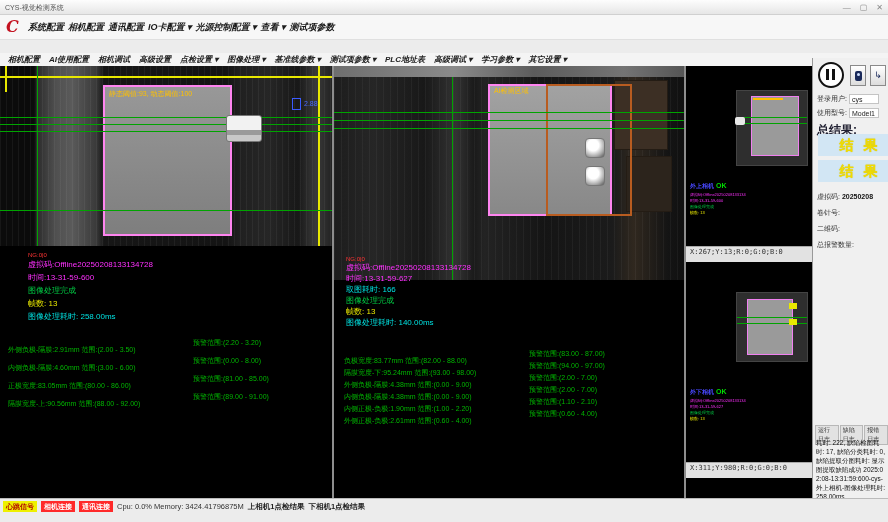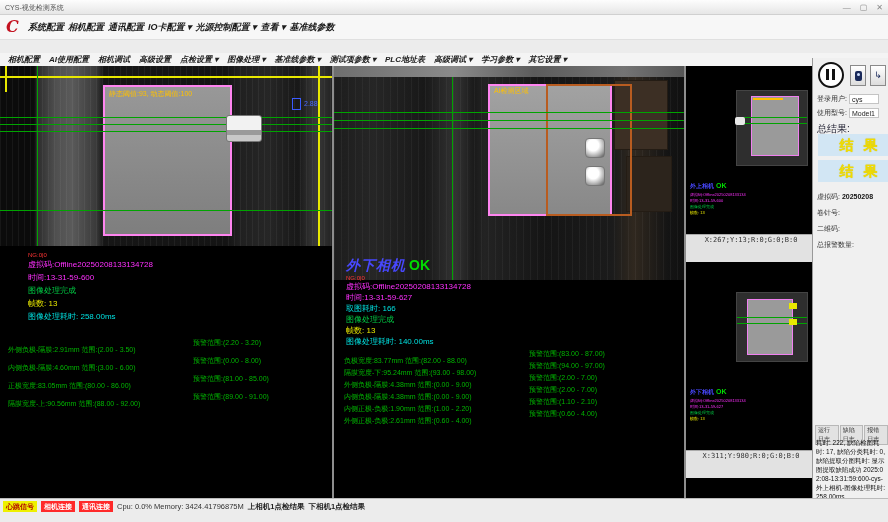--- a/index.html
+++ b/index.html
@@ -81,44 +81,44 @@
 
   .meas { position:absolute; }
   .mrow { position:relative; }
   .mval, .mwarn { font-size:7px; color:#00b400; white-space:nowrap; }
   .mwarn { position:absolute; left:185px; top:0; }
 
   
   .preview { position:absolute; left:686px; width:126px; background:#000; overflow:hidden; }
   .pimg { position:absolute; background:#2e2e2e; border:1px solid #444; }
   .pobj { position:absolute; background:#9a9a9a; border:1px solid #f080f0; }
-  .pstrip { left:0; bottom:0; width:126px; padding-left:4px; position:absolute; height:28px;
+  .pstrip { left:0; bottom:0; width:126px; padding-left:4px; position:absolute; height:16px;
             background:#e2e2e2; border-top:1px solid #aaa; font-family:"DejaVu Sans Mono", monospace;
-            font-size:7px; color:#333; line-height:11px;text-align:center; }
+            font-size:7px; color:#333; line-height:11px; }
   .mini-title { font-size:6px; font-weight:bold; color:#4848ff; }
   .mini-ok { font-size:7px; font-weight:bold; color:#00dd00; margin-left:2px; }
   .mini-line { font-size:4px; line-height:6px; white-space:nowrap; overflow:hidden; width:56px; }
 
   
   .sidebar { position:absolute; left:812px; top:58px; width:76px; height:440px; background:#f0f0f0;
              border-left:1px solid #999; }
   .pausebtn { position:absolute; left:5px; top:4px; width:26px; height:26px; border:2.5px solid #111;
               border-radius:50%; background:#fff; }
   .pausebtn::before, .pausebtn::after { content:""; position:absolute; top:5px; width:3px; height:11px; background:#111; }
   .pausebtn::before { left:6px; } .pausebtn::after { left:12px; }
   .toolbtn { position:absolute; top:7px; width:16px; height:21px; border:1px solid #8a8a8a;
              background:linear-gradient(#fff,#dcdcdc); text-align:center; font-size:9px; color:#1a2a5a;
              line-height:19px; }
   .camicon { position:absolute; left:4px; top:5px; width:7px; height:10px; background:#1a2a5a; border-radius:2px; }
   .camicon::after { content:""; position:absolute; left:2px; top:2px; width:3px; height:3px;
                     background:#cfe0ff; border-radius:50%; }
   .srow { position:absolute; left:4px; font-size:7px; color:#333; white-space:nowrap; }
   .sval { display:inline-block; background:#fff; border:1px solid #c4c4c4; min-width:30px; height:10px;
           font-size:7px; color:#222; padding:0 2px; line-height:9px; vertical-align:middle; }
-  .stotal { font-size:10px; font-weight:normal; color:#223; }
+  .stotal { font-size:12px; font-weight:bold; color:#223; }
   .resultblock { position:absolute; left:5px; width:84px; height:22px; background:#d2e6f4;
                  color:#f0dc00; font-size:14px; font-weight:bold; text-align:center; line-height:22px;
                  letter-spacing:3px; text-shadow:0 0 1px #c8b400; }
   .logtabs { position:absolute; left:2px; top:367px; display:flex; gap:1px; }
   .logtabs span { font-size:6px; color:#333; background:#e2e2e2; border:1px solid #b8b8b8;
                   padding:0 2px; line-height:9px; }
   .logtext { position:absolute; left:3px; top:380px; width:71px; font-size:6.5px; line-height:9px;
              color:#111; word-break:break-all; }
 
   
@@ -147,21 +147,21 @@
 
   <div class="menubar">
     <div class="logo">C</div>
     <div class="menuitems">
       <span>系统配置</span>
       <span>相机配置</span>
       <span>通讯配置</span>
       <span>IO卡配置 ▾</span>
       <span>光源控制配置 ▾</span>
       <span>查看 ▾</span>
-      <span>基准线参数</span>
+      <span>测试项参数</span>
     </div>
   </div>
 
 
   <div class="toolbar">
     <span>相机配置</span>
     <span>AI使用配置</span>
     <span>相机调试</span>
     <span>高级设置</span>
     <span>点检设置 ▾</span>
@@ -236,23 +236,20 @@
         <div class="airect"></div>
         <div class="ailabel">AI检测区域</div>
         <div class="ghl" style="top:46px;"></div>
         <div class="ghl" style="top:54px;"></div>
         <div class="ghl" style="top:62px;"></div>
         <div class="blob" style="left:251px;top:72px;"></div>
         <div class="blob" style="left:251px;top:100px;"></div>
       </div>
 
       <div class="info lh11" style="left:12px;top:190px;">
-        <div>
-          <span class="cam-name">外下相机</span><span class="cam-ok">OK</span>
-        </div>
         <div class="ngline">NG:0|0</div>
         <div class="iline mag">虚拟码:Offline20250208133134728</div>
         <div class="iline mag">时间:13-31-59-627</div>
         <div class="iline cyn">取图耗时: 166</div>
         <div class="iline grn">图像处理完成</div>
         <div class="iline yel">帧数: 13</div>
         <div class="iline cyn">图像处理耗时: 140.00ms</div>
       </div>
 
       <div class="meas" style="left:10px;top:283px;">

